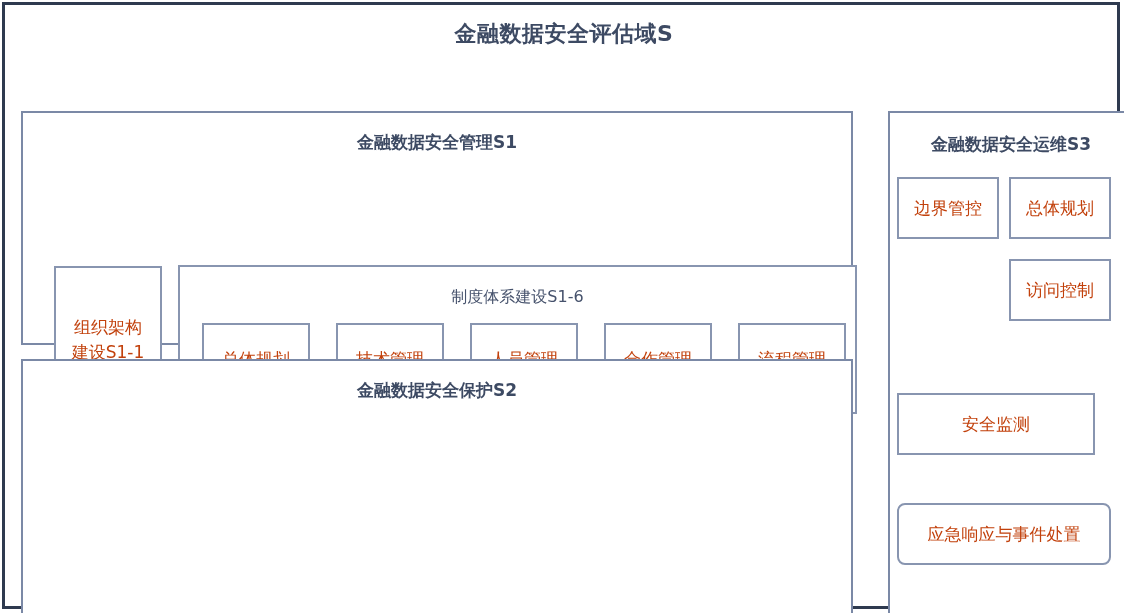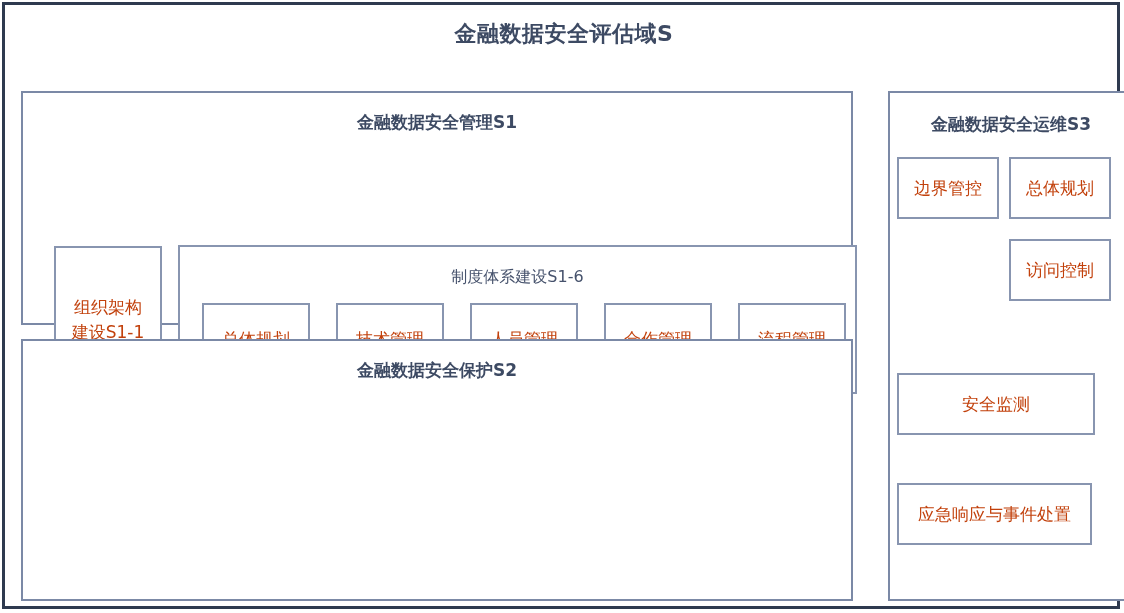--- a/index.html
+++ b/index.html
@@ -47,20 +47,21 @@
     color: #3d4a63;
     letter-spacing: 0.5px;
   }
 
   
   .panel {
     position: absolute;
     box-sizing: border-box;
     border: 2px solid #7b89a6;
     background: #ffffff;
+    margin-top: 20px;
   }
   .panel-title {
     position: absolute;
     left: 0;
     width: 100%;
     text-align: center;
     font-size: 17px;
     font-weight: bold;
     color: #3d4a63;
   }
@@ -147,17 +148,17 @@
     </div>
 
     <div class="panel" id="s3-panel">
       <div class="panel-title" id="s3-title">金融数据安全运维S3</div>
 
       <div class="leaf" style="left:7px;   top:64px;  width:102px; height:62px;">边界管控</div>
       <div class="leaf" style="left:119px; top:64px;  width:102px; height:62px;">总体规划</div>
       <div class="leaf" style="left:119px; top:146px; width:102px; height:62px;">访问控制</div>
 
       <div class="leaf" style="left:7px;   top:280px; width:198px; height:62px;">安全监测</div>
-      <div class="leaf" style="left:7px;   top:390px; width:195px; height:62px;">应急响应与事件处置</div>
+      <div class="leaf" style="left:7px;   top:390px; width:214px; height:62px;border-radius:8px;">应急响应与事件处置</div>
     </div>
 
   </div>
 </div>
 
 </body></html>

